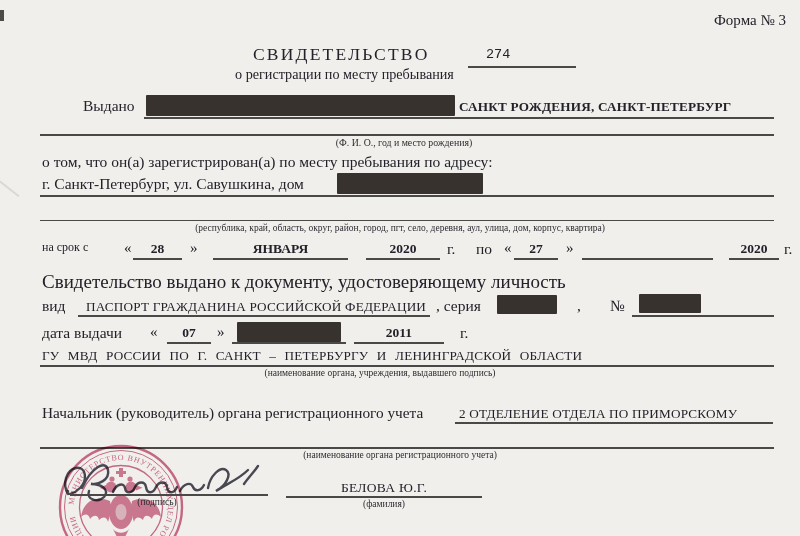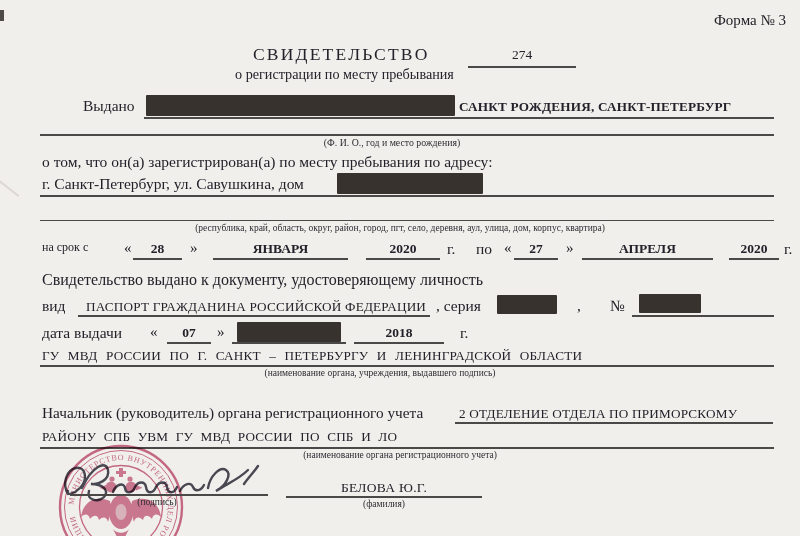--- a/index.html
+++ b/index.html
@@ -12,21 +12,21 @@
   }
   .abs{position:absolute;white-space:nowrap;}
   .rule{position:absolute;background:#4a4948;height:1.5px;}
   .caption{position:absolute;font-size:9.8px;color:#2d2c32;text-align:center;white-space:nowrap;}
   .redact{position:absolute;background:#37322d;border-radius:1px;}
   .bold{font-weight:bold;}
   .val{font-weight:bold;font-size:13.5px;text-align:center;}
   .small-caps-line{font-size:13.2px;letter-spacing:.2px;text-align:right;}
   .form-label{top:12px;right:38px;font-size:15px;}
   .title{top:44px;left:253px;font-size:17.5px;letter-spacing:2.2px;}
-  .cert-num{top:47px;left:512px;font-size:13.5px;}
+  .cert-num{top:47px;left:486px;font-size:13.5px;font-family:Liberation Mono, monospace;}
   .subtitle{top:66px;left:235px;width:200px;text-align:center;font-size:14.2px;white-space:nowrap;}
   .stamp-wrap{position:absolute;left:57px;top:443px;width:128px;height:128px;mix-blend-mode:multiply;opacity:.88;}
   .sig-wrap{position:absolute;left:58px;top:458px;width:205px;height:50px;mix-blend-mode:multiply;}
   .edge-mark{position:absolute;background:#4e4a46;}
   .crease{position:absolute;left:-8px;top:186px;width:30px;height:2px;background:#dcd7d0;transform:rotate(38deg);}
 </style>
 </head>
 <body>
 
 <div class="page">
@@ -38,21 +38,21 @@
   <div class="abs title">СВИДЕТЕЛЬСТВО</div>
   <div class="abs cert-num">274</div>
   <div class="rule" style="top:66px;left:468px;width:108px;"></div>
   <div class="abs subtitle">о регистрации по месту пребывания</div>
 
   <div class="abs" style="top:97px;left:83px;font-size:15.5px;">Выдано</div>
   <div class="redact" style="left:146px;top:95px;width:309px;height:21px;"></div>
   <div class="abs bold" style="top:99px;left:459px;font-size:13.2px;letter-spacing:.2px;">САНКТ РОЖДЕНИЯ, САНКТ-ПЕТЕРБУРГ</div>
   <div class="rule" style="top:117px;left:144px;width:630px;"></div>
   <div class="rule" style="top:134px;left:40px;width:734px;"></div>
-  <div class="caption" style="top:137px;left:192px;width:400px;">(Ф. И. О., год и место рождения)</div>
+  <div class="caption" style="top:137px;left:204px;width:400px;">(Ф. И. О., год и место рождения)</div>
 
   <div class="abs" style="top:175px;left:42px;font-size:15.5px;">г. Санкт-Петербург, ул. Савушкина, дом</div>
   <div class="abs" style="top:153px;left:42px;font-size:15.5px;">о том, что он(а) зарегистрирован(а) по месту пребывания по адресу:</div>
   <div class="redact" style="left:337px;top:173px;width:146px;height:21px;"></div>
   <div class="rule" style="top:195px;left:40px;width:734px;"></div>
   <div class="rule" style="top:220px;left:40px;width:734px;height:1.2px;"></div>
   <div class="caption" style="top:223px;left:100px;width:600px;font-size:9.5px;">(республика, край, область, округ, район, город, пгт, село, деревня, аул, улица, дом, корпус, квартира)</div>
 
   <div class="abs" style="top:240px;left:42px;font-size:12px;">на срок с</div>
   <div class="abs" style="top:240px;left:124px;font-size:15px;">«</div>
@@ -62,56 +62,54 @@
   <div class="abs val" style="top:241px;left:213px;width:135px;">ЯНВАРЯ</div>
   <div class="rule" style="top:258px;left:213px;width:135px;"></div>
   <div class="abs val" style="top:241px;left:366px;width:74px;">2020</div>
   <div class="rule" style="top:258px;left:366px;width:74px;"></div>
   <div class="abs" style="top:240px;left:447px;font-size:15.5px;">г.</div>
   <div class="abs" style="top:240px;left:476px;font-size:15.5px;">по</div>
   <div class="abs" style="top:240px;left:504px;font-size:15px;">«</div>
   <div class="abs val" style="top:241px;left:514px;width:44px;">27</div>
   <div class="rule" style="top:258px;left:514px;width:44px;"></div>
   <div class="abs" style="top:240px;left:566px;font-size:15px;">»</div>
-  <div class="abs val" style="top:241px;left:582px;width:131px;">АПРЕЛЯ</div>
   <div class="rule" style="top:258px;left:582px;width:131px;"></div>
   <div class="abs val" style="top:241px;left:729px;width:50px;">2020</div>
   <div class="rule" style="top:258px;left:729px;width:50px;"></div>
   <div class="abs" style="top:240px;left:784px;font-size:15.5px;">г.</div>
 
-  <div class="abs" style="top:271px;left:42px;font-size:16px;">Свидетельство выдано к документу, удостоверяющему личность</div>
+  <div class="abs" style="top:271px;left:42px;font-size:19px;">Свидетельство выдано к документу, удостоверяющему личность</div>
   <div class="abs" style="top:297px;left:42px;font-size:15.5px;">вид</div>
   <div class="abs small-caps-line" style="top:299px;left:86px;">ПАСПОРТ ГРАЖДАНИНА РОССИЙСКОЙ ФЕДЕРАЦИИ</div>
   <div class="rule" style="top:315px;left:78px;width:352px;"></div>
   <div class="abs" style="top:297px;left:436px;font-size:15.5px;">, серия</div>
   <div class="redact" style="left:497px;top:295px;width:60px;height:19px;"></div>
   <div class="abs" style="top:297px;left:577px;font-size:15.5px;">,</div>
   <div class="abs" style="top:297px;left:610px;font-size:15.5px;">№</div>
   <div class="redact" style="left:639px;top:294px;width:62px;height:19px;"></div>
   <div class="rule" style="top:315px;left:632px;width:142px;"></div>
 
   <div class="abs" style="top:324px;left:42px;font-size:15.5px;">дата выдачи</div>
   <div class="abs" style="top:324px;left:150px;font-size:15px;">«</div>
   <div class="abs val" style="top:325px;left:167px;width:44px;font-weight:600;">07</div>
   <div class="rule" style="top:342px;left:167px;width:44px;"></div>
   <div class="abs" style="top:324px;left:217px;font-size:15px;">»</div>
   <div class="redact" style="left:237px;top:322px;width:104px;height:20px;"></div>
   <div class="rule" style="top:342px;left:232px;width:114px;"></div>
-  <div class="abs val" style="top:325px;left:354px;width:90px;font-weight:600;">2018</div>
+  <div class="abs val" style="top:325px;left:354px;width:90px;font-weight:600;">2011</div>
   <div class="rule" style="top:342px;left:354px;width:90px;"></div>
   <div class="abs" style="top:324px;left:460px;font-size:15.5px;">г.</div>
 
   <div class="abs small-caps-line" style="top:348px;left:42px;word-spacing:5px;">ГУ МВД РОССИИ ПО Г. САНКТ – ПЕТЕРБУРГУ И ЛЕНИНГРАДСКОЙ ОБЛАСТИ</div>
   <div class="rule" style="top:365px;left:40px;width:734px;"></div>
   <div class="caption" style="top:368px;left:100px;width:560px;font-size:9.5px;">(наименование органа, учреждения, выдавшего подпись)</div>
 
   <div class="abs" style="top:404px;left:42px;font-size:15.3px;">Начальник (руководитель) органа регистрационного учета</div>
   <div class="abs small-caps-line" style="top:406px;left:459px;">2 ОТДЕЛЕНИЕ ОТДЕЛА  ПО ПРИМОРСКОМУ</div>
   <div class="rule" style="top:422px;left:455px;width:318px;"></div>
-  <div class="abs small-caps-line" style="top:429px;left:42px;word-spacing:4px;">РАЙОНУ СПБ УВМ  ГУ  МВД РОССИИ  ПО СПБ  И  ЛО</div>
   <div class="rule" style="top:447px;left:40px;width:734px;"></div>
   <div class="caption" style="top:450px;left:200px;width:400px;font-size:9.5px;">(наименование органа регистрационного учета)</div>
 
   <div class="stamp-wrap">
     <svg width="128" height="128" viewBox="0 0 128 128">
       <g fill="none" stroke="#c2496e" opacity="0.9">
         <circle cx="64" cy="64" r="61" stroke-width="2.4"></circle>
         <circle cx="64" cy="64" r="56.5" stroke-width="1"></circle>
         <circle cx="64" cy="64" r="41.5" stroke-width="1.3"></circle>
       </g>

